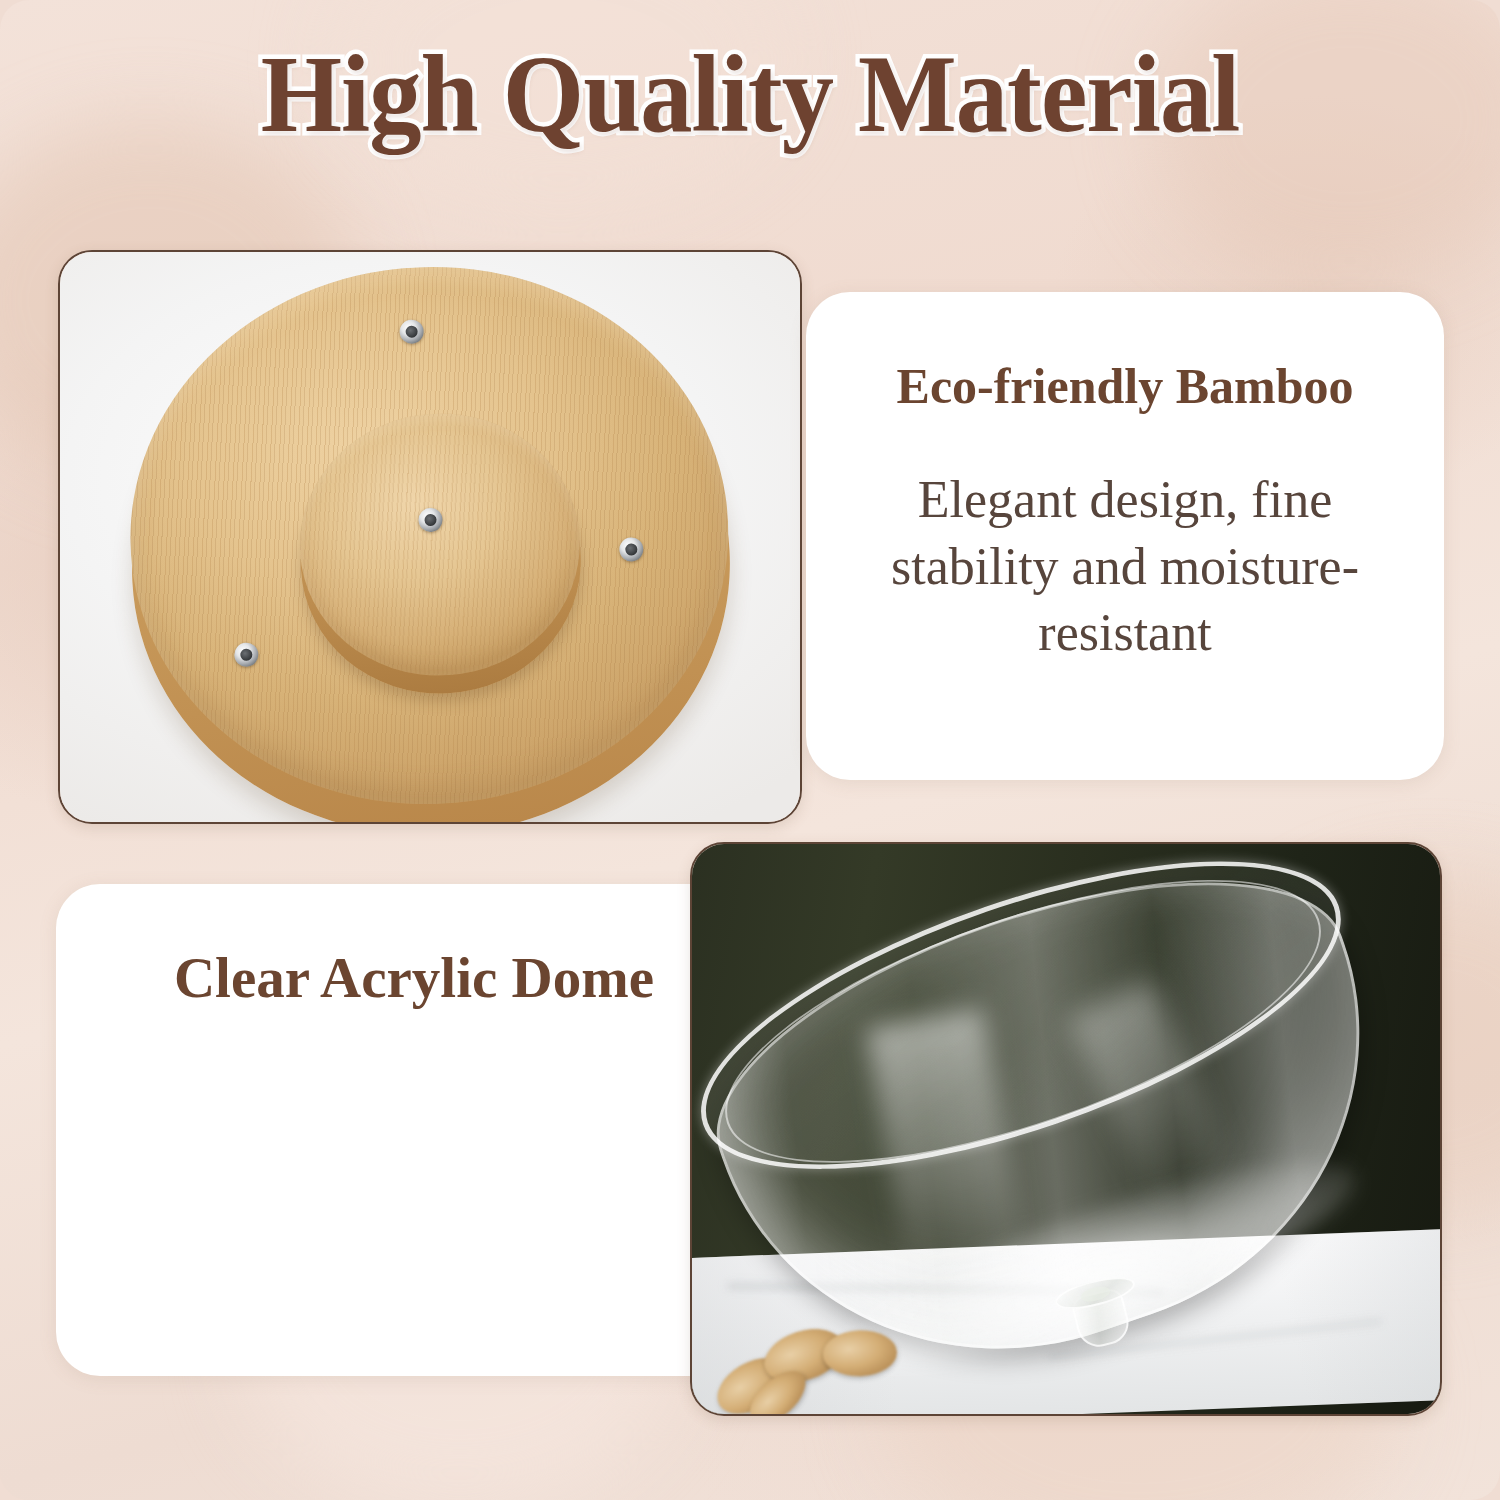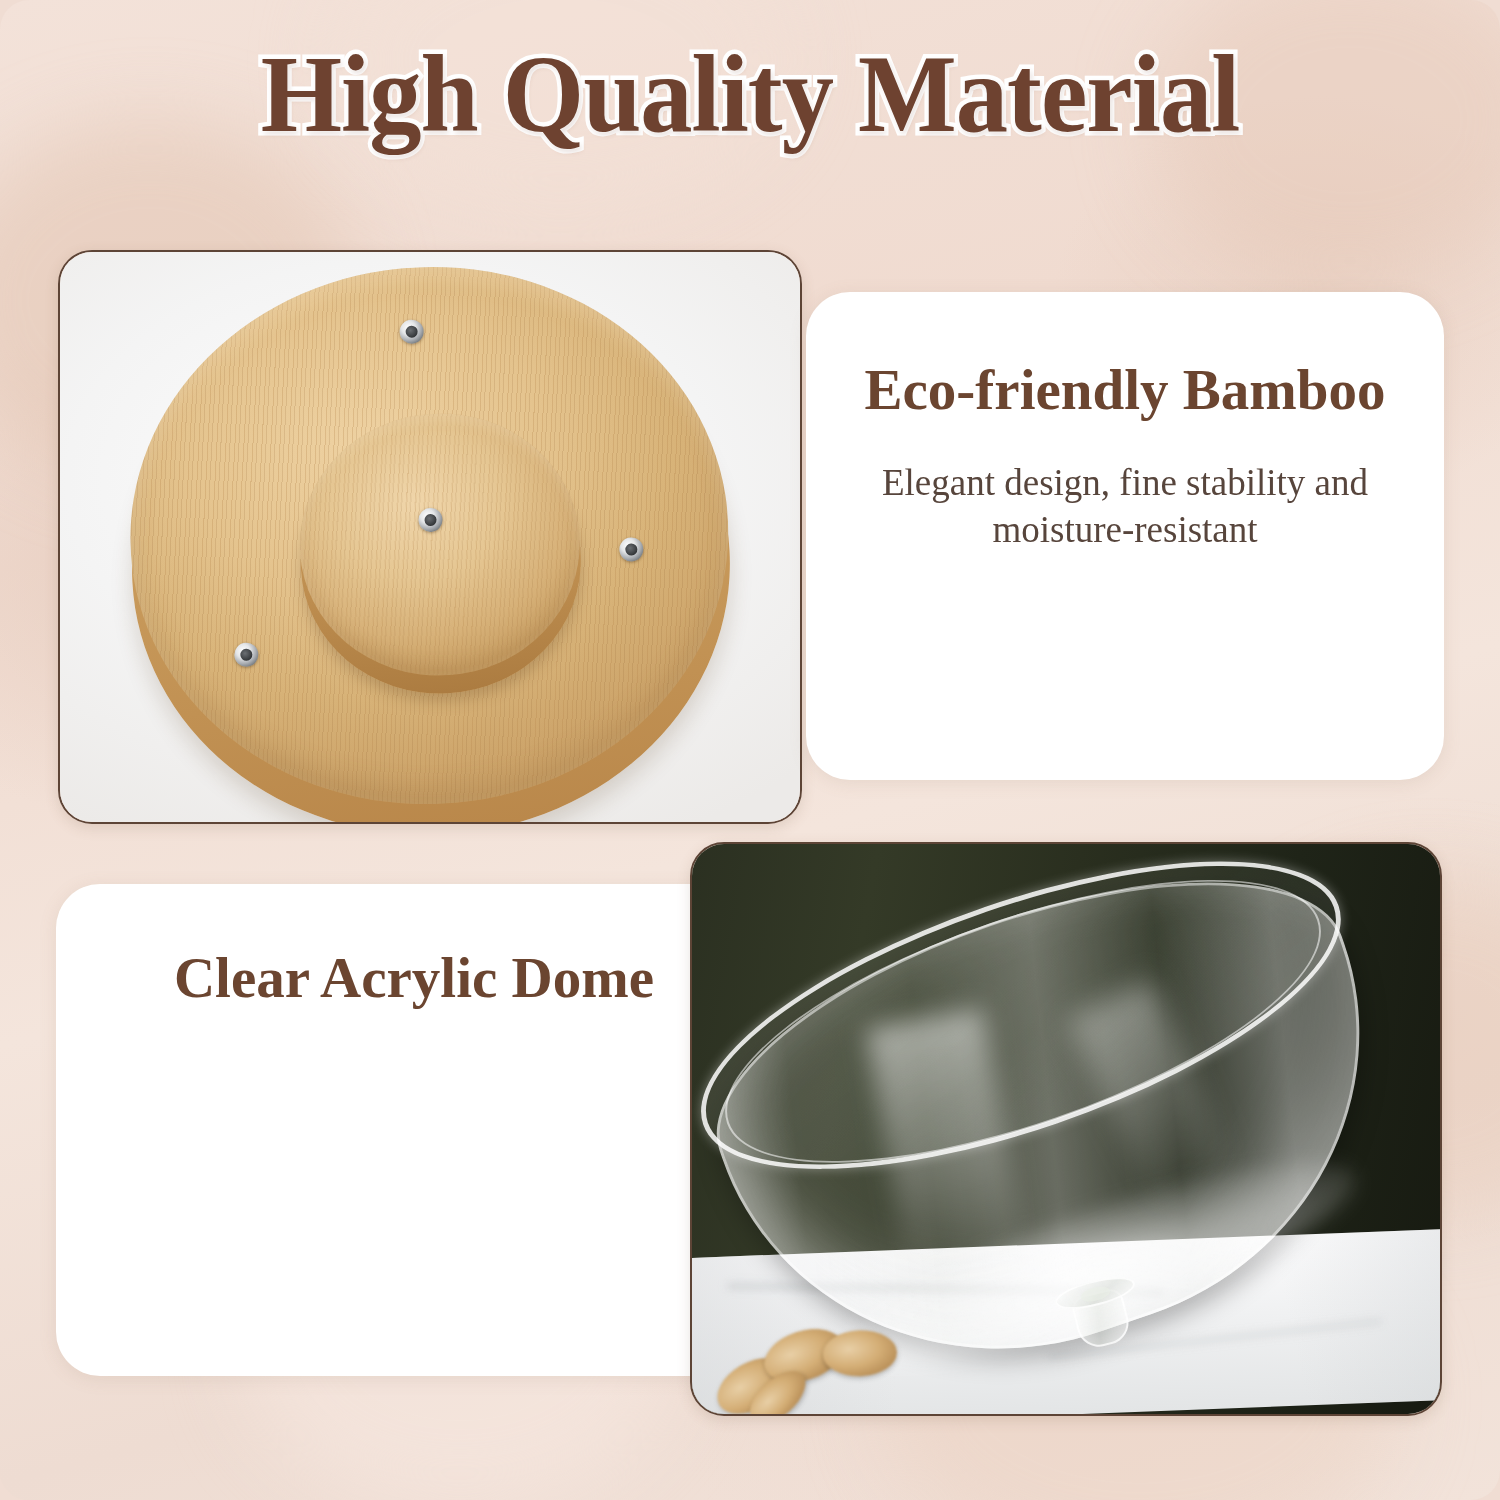--- a/index.html
+++ b/index.html
@@ -102,22 +102,22 @@
   }
 
   
   #bamboo-photo-card { left: 58px;  top: 250px; width: 744px; height: 574px; }
   #eco-text-card     { left: 806px; top: 292px; width: 638px; height: 488px;
                        padding: 66px 52px 0 52px; }
   #dome-text-card    { left: 56px;  top: 884px; width: 716px; height: 492px;
                        padding: 62px 46px 0 46px; }
   #dome-photo-card   { left: 690px; top: 842px; width: 752px; height: 574px; }
 
-  #eco-heading   { font-size: 57px; }
-  #eco-body      { font-size: 37px; margin-top: 36px; }
+  #eco-heading   { font-size: 50px; }
+  #eco-body      { font-size: 52px; margin-top: 52px; }
   #dome-heading  { font-size: 57px; }
   #dome-body     { font-size: 45px; margin-top: 58px; }
 
   
   #bamboo-scene {
     position: absolute;
     inset: 0;
     background:
       radial-gradient(ellipse 80% 70% at 45% 40%, #fdfdfd 0%, #f4f4f4 55%, #eceae8 100%);
   }

